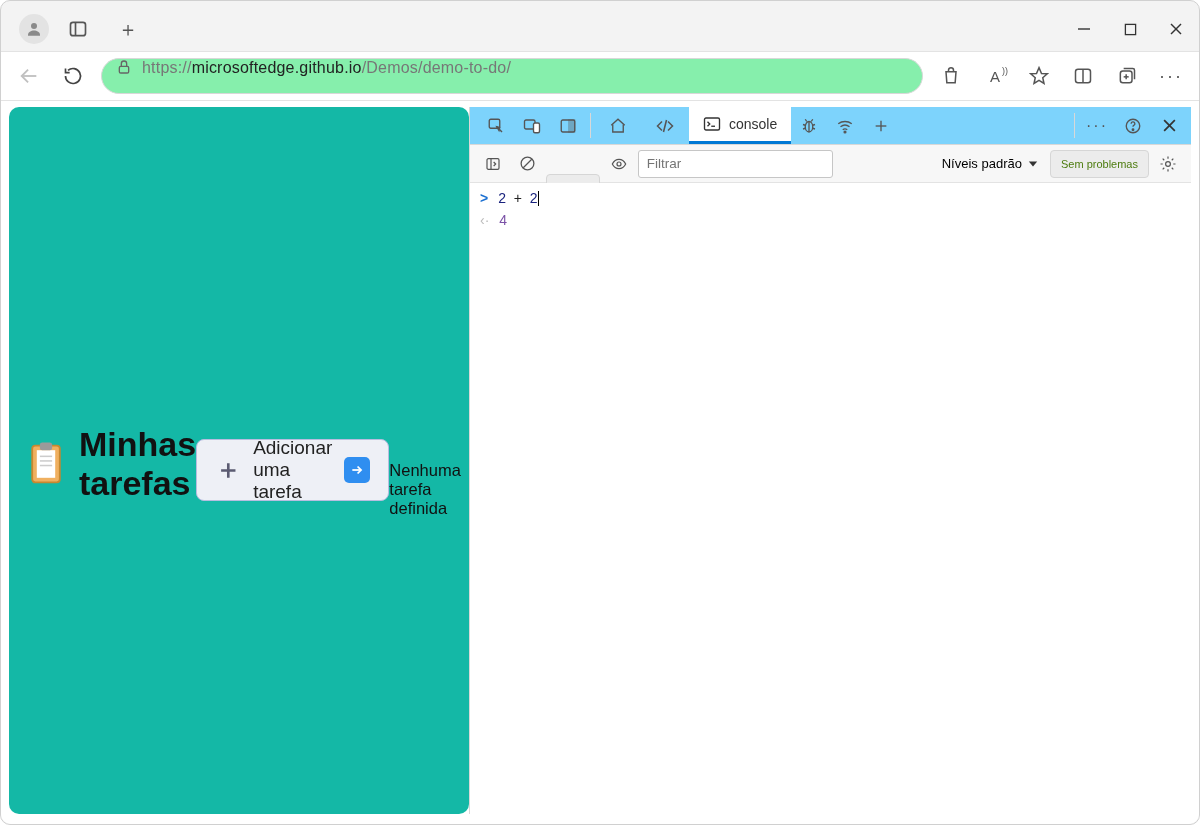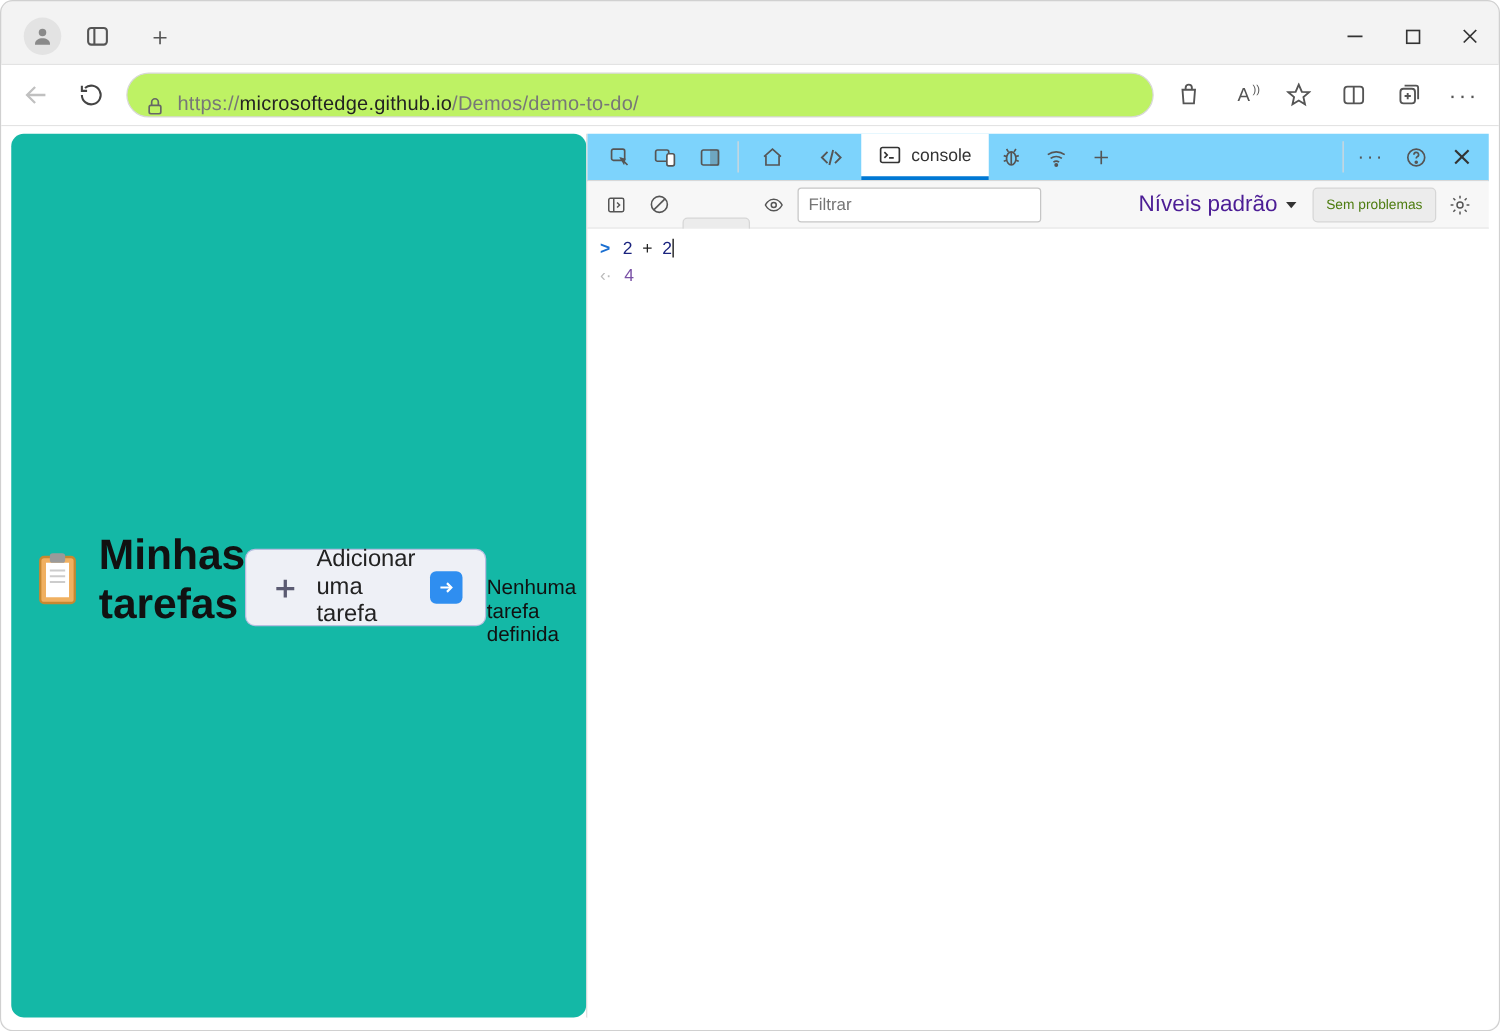--- a/index.html
+++ b/index.html
@@ -18,21 +18,21 @@
 .titlebar .tab .ttitle { font-size: 13.5px; color:#222; flex:1; }
 .titlebar .tab .tclose { width:18px; height:18px; display:flex; align-items:center; justify-content:center; color:#444; font-size:14px;}
 .titlebar .addtab { width:34px; height:34px; margin-left:14px; display:flex; align-items:center; justify-content:center; color:#555; font-size:20px; }
 .titlebar .spacer { flex:1; }
 .titlebar .winctl { width:46px; height:40px; display:flex; align-items:center; justify-content:center; color:#333; }
 
 
 .addrbar { height: 50px; background:#fff; border-top:1px solid #e3e3e3; border-bottom:1px solid #e3e3e3; display:flex; align-items:center; padding: 0 8px; gap: 4px; }
 .addrbar .navbtn { width:40px; height:38px; display:flex; align-items:center; justify-content:center; border-radius:6px; color:#666; }
 .addrbar .navbtn.disabled { color:#c0c0c0; }
-.addrbar .urlbox { flex:1; height:36px; border:1px solid #d8d8d8; border-radius:18px; display:flex; align-items:flex-end; padding:0 14px; margin: 0 4px; background:#bef264; }
+.addrbar .urlbox { flex:1; height:36px; border:1px solid #d8d8d8; border-radius:18px; display:flex; align-items:flex-start; padding:0 14px; margin: 0 4px; background:#86efac; }
 .addrbar .urlbox .lock { color:#666; margin-right:10px; }
 .addrbar .urlbox .url { font-size:16px; color:#777; letter-spacing:.2px; }
 .addrbar .urlbox .url .dark { color:#222; }
 .addrbar .iconbtn { width:40px; height:38px; display:flex; align-items:center; justify-content:center; color:#555; border-radius:6px; }
 
 
 .content { flex:1; display:flex; background:#fff; border-bottom-left-radius:10px; border-bottom-right-radius:10px; padding: 6px 8px 10px 8px; gap:0; }
 
 
 .app { width: 460px; background:#14b8a6; border-radius:10px; display:flex; flex-direction:row; align-items:center; padding: 18px 18px 0 18px; }
@@ -50,21 +50,21 @@
 .dt-tabs { height:38px; display:flex; align-items:stretch; border-bottom:1px solid #d8d8d8; padding:0 4px 0 8px; background:#7dd3fc; }
 .dt-tabs .tbtn { width:36px; display:flex; align-items:center; justify-content:center; color:#555; }
 .dt-tabs .sep { width:1px; background:#d8d8d8; margin:6px 4px; }
 .dt-tabs .tab { display:flex; align-items:center; gap:8px; padding:0 14px; font-size:14px; color:#333; position:relative; }
 .dt-tabs .tab.active { border-bottom:3px solid #0078d4; background:#fff; }
 .dt-tabs .spacer { flex:1; }
 .dt-sub { height:38px; display:flex; align-items:center; border-bottom:1px solid #e3e3e3; padding:0 8px; background:#f7f7f7; gap:4px; }
 .dt-sub .sbtn { width:30px; height:28px; display:flex; align-items:center; justify-content:center; color:#555; border-radius:4px; }
 .dt-sub .ctxsel { height:28px; background:#ececec; border:1px solid #d6d6d6; border-radius:4px; display:flex; align-items:center; padding:0 8px; font-size:13.5px; gap:7px; color:#7f1d1d;margin-top:48px; }
 .dt-sub .filter { flex:0 0 170px; height:28px; border:1px solid #c6c6c6; border-radius:3px; padding:0 8px; font-size:13.5px; background:#fff; }
-.dt-sub .levels { font-size:18px; color:#4c1d95; display:flex; align-items:center; gap:6px; padding:0 8px; }
+.dt-sub .levels { font-size:13px; color:#000000; display:flex; align-items:center; gap:6px; padding:0 8px; }
 .dt-sub .issues { height:28px; background:#ececec; border:1px solid #d6d6d6; border-radius:4px; padding:0 10px; font-size:11px; display:flex; align-items:center; color:#4d7c0f; }
 .dt-sub .spacer { flex:1; }
 .dt-console { flex:1; background:#fff; font-family: Consolas, "Courier New", monospace; font-size:14px; padding:4px 10px; }
 .dt-console .line { display:flex; align-items:center; gap:10px; height:22px; }
 .dt-console .chev-in { color:#1a6fd1; font-weight:700; }
 .dt-console .expr .num { color:#1a237e; }
 .dt-console .expr .op { color:#222; }
 .dt-console .cursor { width:1px; height:15px; background:#000; display:inline-block; vertical-align:middle; }
 .dt-console .chev-out { color:#bbb; }
 .dt-console .result { color:#7a51a6; }

